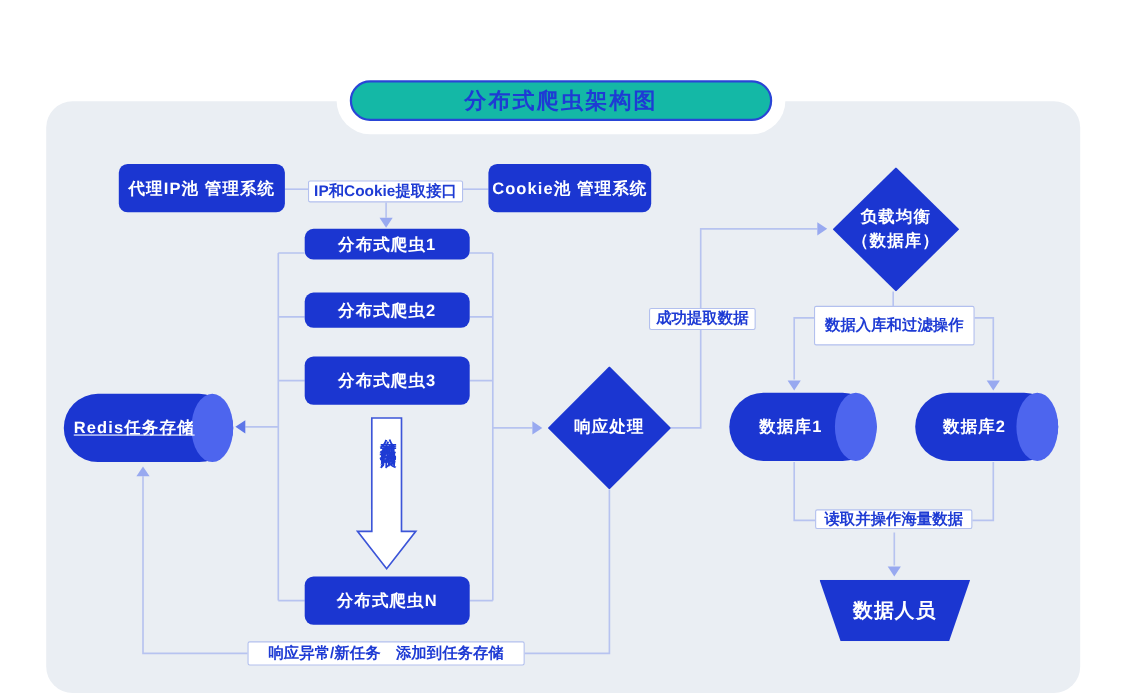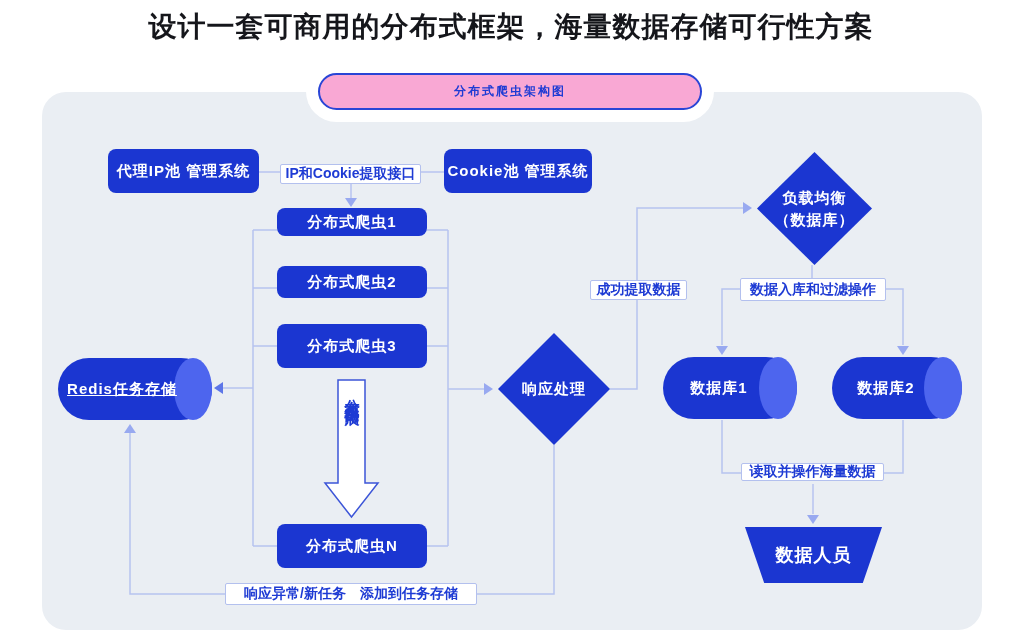--- a/index.html
+++ b/index.html
@@ -19,24 +19,24 @@
     font-family:"Liberation Sans",sans-serif;}
   .stage{position:relative;width:1022px;height:633px;}
 
   .page-title{position:absolute;left:0;top:8px;width:1022px;text-align:center;
     font-size:28px;font-weight:bold;color:var(--title-color);letter-spacing:1px;}
 
   .canvas{position:absolute;left:42px;top:92px;width:940px;height:538px;
     background:var(--canvas-bg);border-radius:24px;z-index:0;}
 
   .pill{position:absolute;left:318px;top:73px;width:384px;height:37px;z-index:5;
-    background:#f9a8d4;border:2px solid #2945d6;border-radius:20px;
+    background:#14b8a6;border:2px solid #2945d6;border-radius:20px;
     box-shadow:0 0 0 12px #ffffff;
     display:flex;align-items:center;justify-content:center;
-    font-size:12px;font-weight:bold;color:var(--label-text-blue);letter-spacing:2px;}
+    font-size:20px;font-weight:bold;color:var(--label-text-blue);letter-spacing:2px;}
 
   svg.wires{position:absolute;left:0;top:0;z-index:1;}
   .cline{fill:none;stroke:var(--line-blue);stroke-width:1.5px;}
   .ah{fill:var(--arrow-blue);stroke:none;}
   .ah-deep{fill:var(--deep-arrow-blue);stroke:none;}
   .expand-shape{fill:#ffffff;stroke:#3c55d8;stroke-width:1.5px;}
 
   .node,.lbl,.cyl,.diamond,.trap{position:absolute;z-index:2;
     display:flex;align-items:center;justify-content:center;text-align:center;}
 
@@ -63,21 +63,20 @@
   .vtext{position:absolute;left:343px;top:387px;z-index:3;width:18px;
     writing-mode:vertical-rl;text-orientation:upright;
     font-size:15px;font-weight:bold;color:#2440d4;letter-spacing:2px;
     color:var(--label-text-blue);}
 </style>
 </head>
 <body>
 
 <div class="stage">
 
-  <div class="page-title">设计一套可商用的分布式框架，海量数据存储可行性方案</div>
 
   <div class="canvas"></div>
 
   <svg class="wires" width="1022" height="633" viewBox="0 0 1022 633">
     <g>
       <path class="cline" d="M259 172 H280"></path>
       <path class="cline" d="M421 172 H444"></path>
       <path class="cline" d="M351 184 V198"></path>
       <path class="cline" d="M253 230 V546 M253 230 H277 M253 288 H277 M253 346 H277 M253 546 H277 M253 388 H223"></path>
       <path class="cline" d="M448 230 V546 M427 230 H448 M427 288 H448 M427 346 H448 M427 546 H448 M448 389 H484"></path>
@@ -122,21 +121,21 @@
   </div>
 
   <div class="diamond" style="left:498px;top:333px;width:112px;height:112px;">响应处理</div>
 
   <div class="diamond" style="left:757px;top:152px;width:115px;height:113px;flex-direction:column;">
     <span>负载均衡</span>
     <span>（数据库）</span>
   </div>
 
   <div class="lbl" style="left:590px;top:280px;width:97px;height:20px;">成功提取数据</div>
-  <div class="lbl" style="left:740px;top:278px;width:146px;height:23px;">数据入库和过滤操作</div>
+  <div class="lbl" style="left:740px;top:278px;width:146px;height:36px;">数据入库和过滤操作</div>
   <div class="lbl" style="left:741px;top:463px;width:143px;height:18px;font-family:Liberation Serif, serif;">读取并操作海量数据</div>
   <div class="lbl" style="left:225px;top:583px;width:252px;height:22px;">响应异常/新任务　添加到任务存储</div>
 
   <div class="cyl" style="left:663px;top:357px;width:134px;height:62px;">
     <span class="cap"></span>
     <span class="cyl-label" style="padding-right:22px;">数据库1</span>
   </div>
   <div class="cyl" style="left:832px;top:357px;width:130px;height:62px;">
     <span class="cap"></span>
     <span class="cyl-label" style="padding-right:22px;">数据库2</span>

